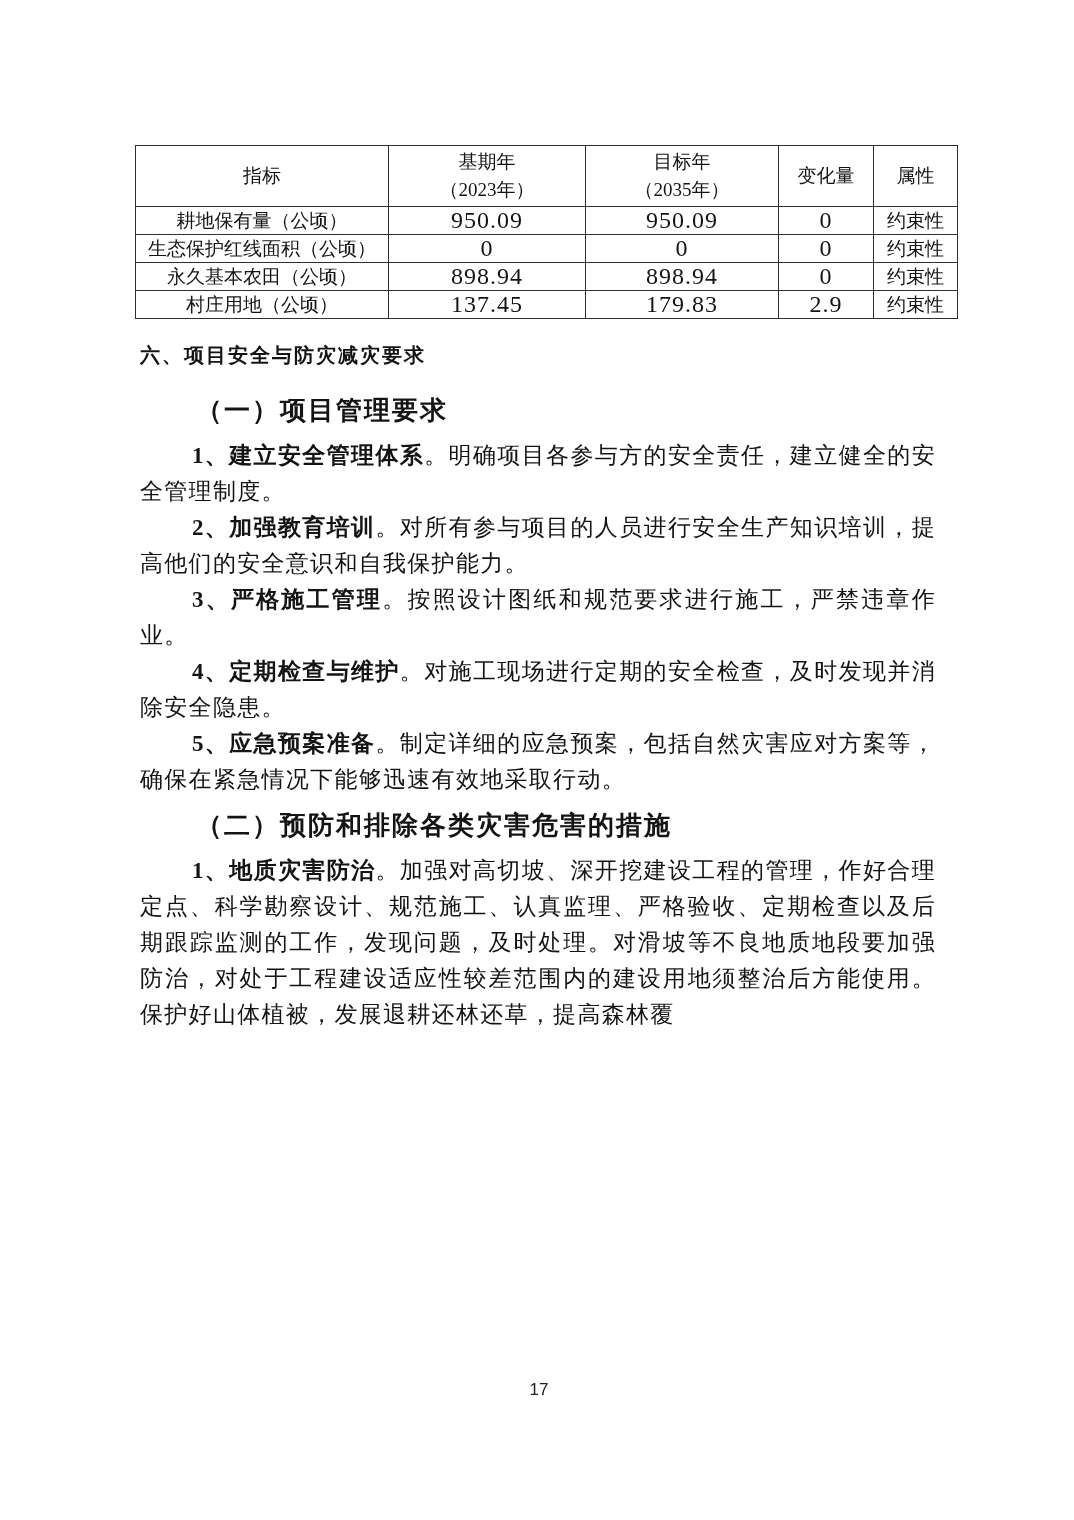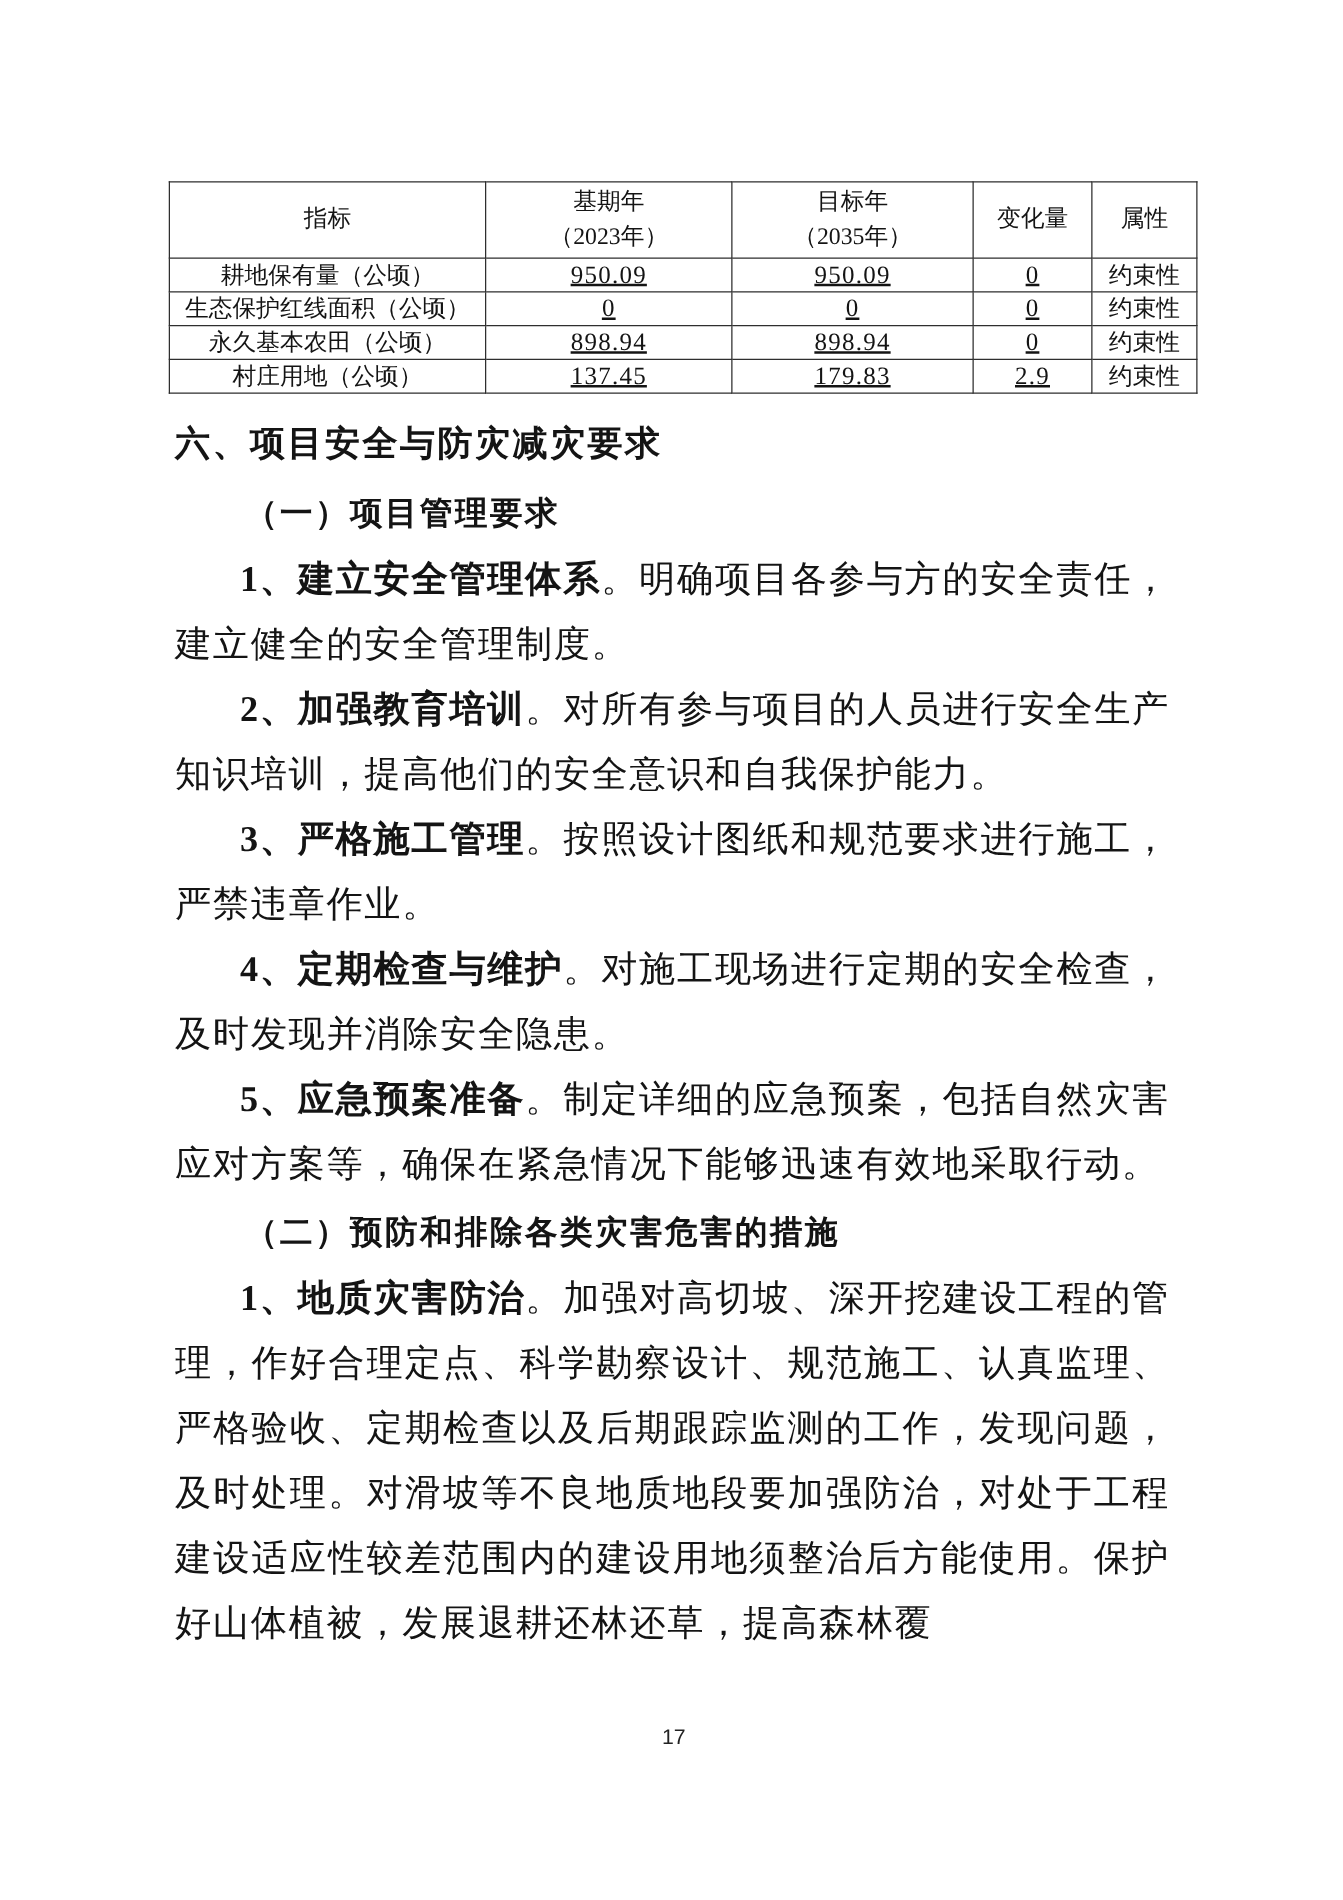--- a/index.html
+++ b/index.html
@@ -27,48 +27,48 @@
   .indicator-table td {
     border: 1px solid #2e2e2e;
     text-align: center;
     vertical-align: middle;
     font-weight: normal;
     font-size: 19px;
     padding: 0 2px;
   }
   .indicator-table thead th { height: 61px; line-height: 1.45; }
   .indicator-table tbody td { height: 15px; }
-  .indicator-table td.num { font-size: 20px; letter-spacing: 1px; text-decoration: underline; }
+  .indicator-table td.num { font-size: 24px; letter-spacing: 1px; }
 
   
   .content {
     position: absolute;
     left: 140px;
     top: 328px;
     width: 796px;
   }
   .h1 {
-    font-size: 28px;
+    font-size: 20px;
     font-weight: bold;
     line-height: 55px;
     letter-spacing: 2px;
     white-space: nowrap;
   }
   .h2 {
     font-size: 26px;
     font-weight: bold;
     line-height: 55px;
     letter-spacing: 2px;
     text-indent: 56px;
     white-space: nowrap;
     font-family: Liberation Serif, serif;
   }
   .para {
-    font-size: 29px;
-    line-height: 52px;
+    font-size: 23px;
+    line-height: 36px;
     letter-spacing: 1.3px;
     text-align: justify;
     text-justify: inter-character;
     text-indent: 52px;
     word-break: break-all;
   }
   .para .lead { font-weight: bold; }
 
   .pageno {
     position: absolute;

